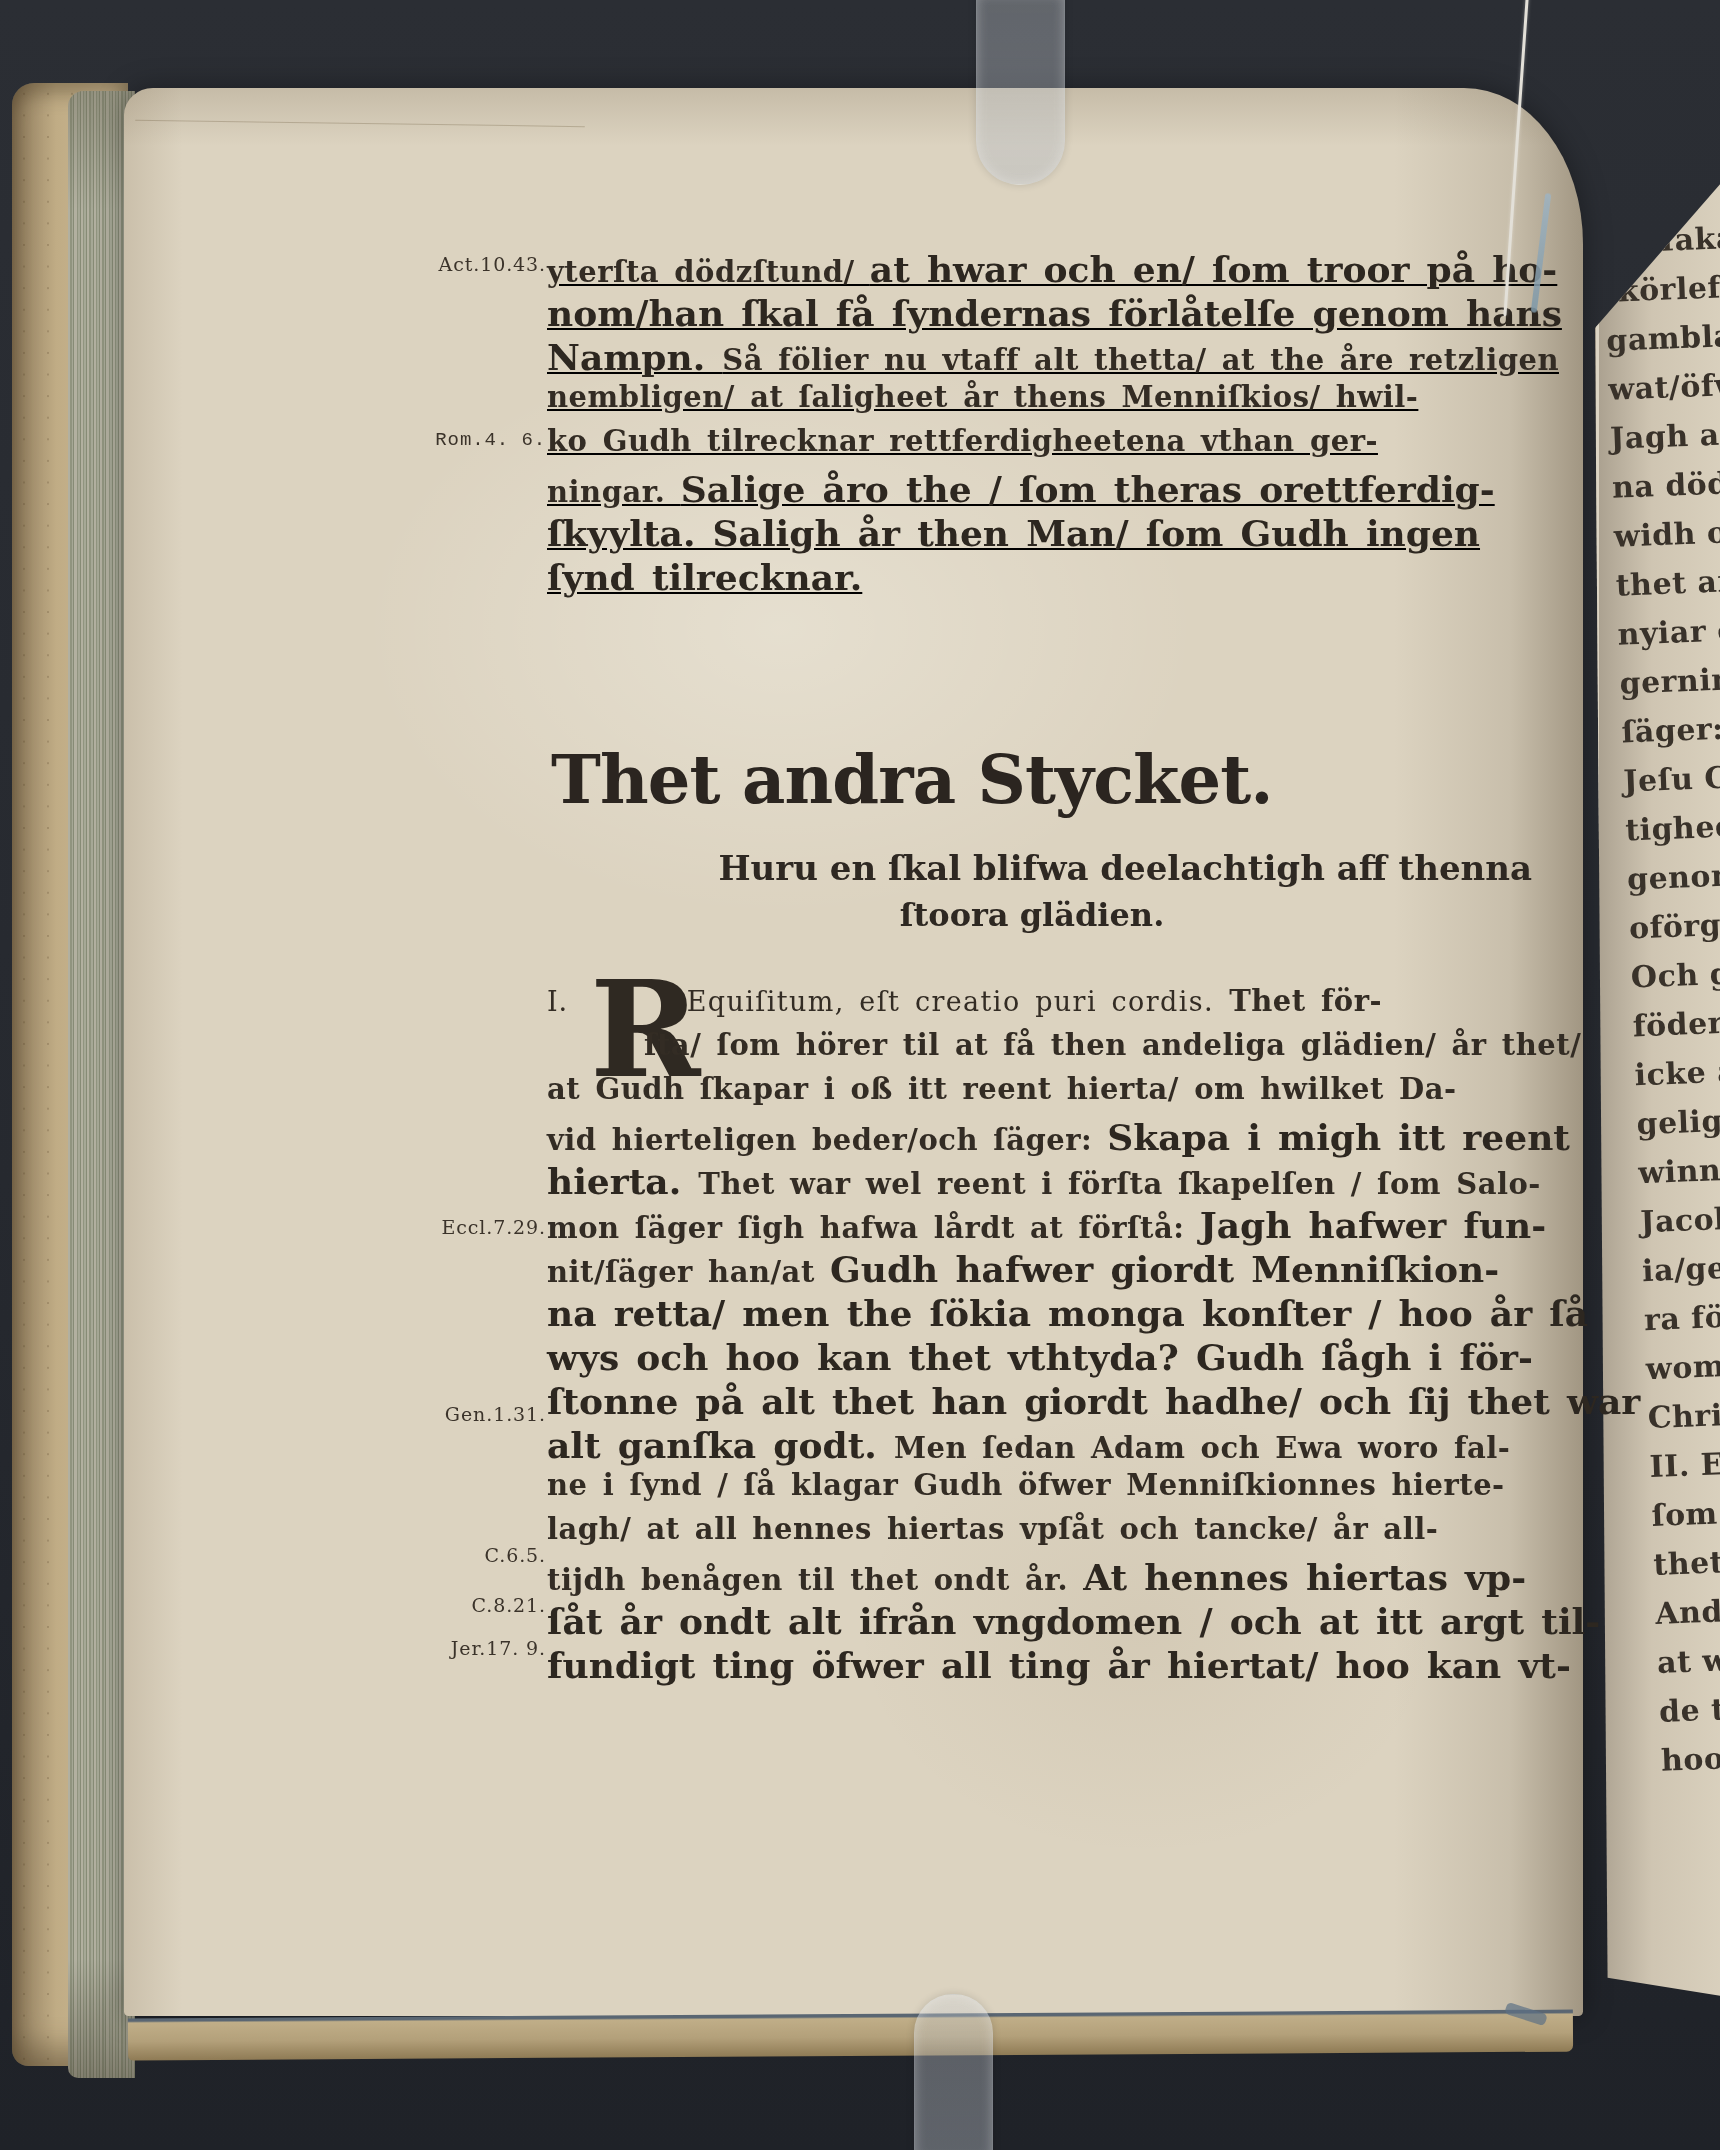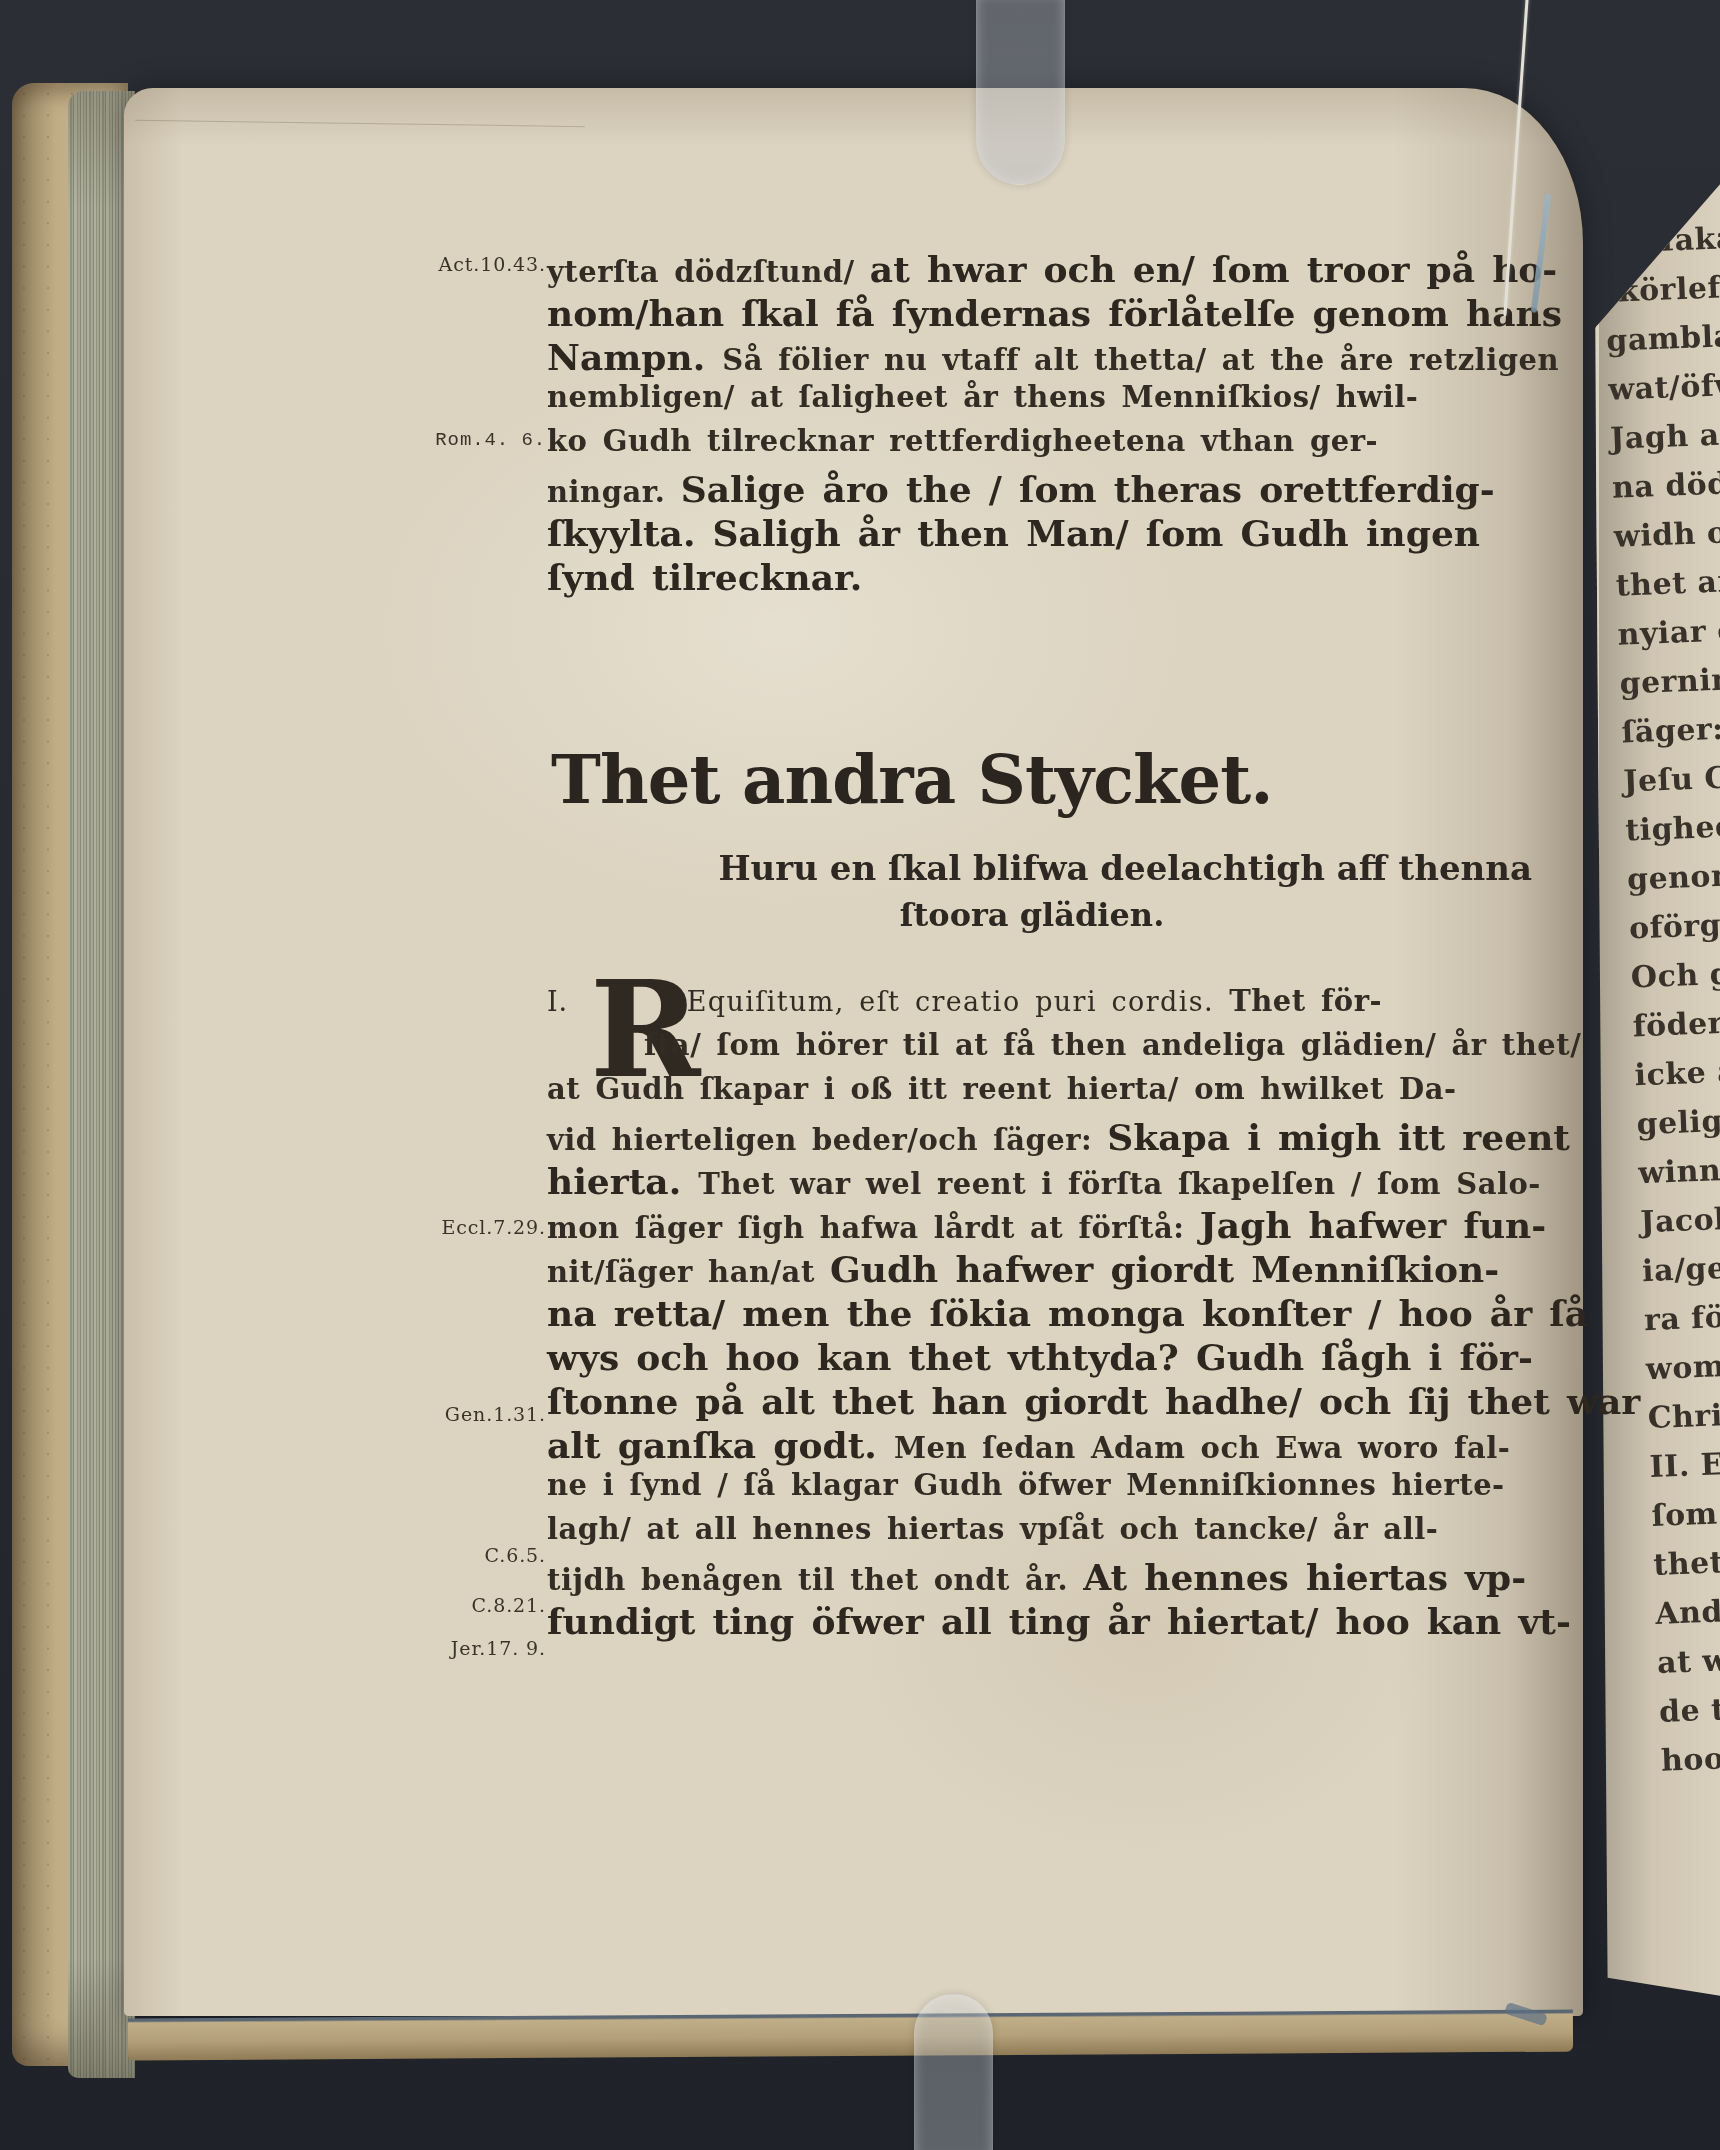--- a/index.html
+++ b/index.html
@@ -83,21 +83,21 @@
   }
   .mn-act  { top:253px; }
   .mn-rom  { top:429px;font-family:Liberation Mono, monospace; }
   .mn-eccl { top:1216px; }
   .mn-gen  { top:1403px; }
   .mn-c65  { top:1544px; }
   .mn-c821 { top:1594px; }
   .mn-jer  { top:1637px; }
 
   .textcol { left:547px; width:975px; }
-  .intro   { top:248px; }
+  .intro   { top:248px;text-decoration:underline; }
   .bodytext{ top:984px; }
   .tl {
     height:44px; line-height:44px; white-space:nowrap;
     font:700 29px "DejaVu Serif", serif; color:#332c24;
     letter-spacing:0.5px; word-spacing:4.6px;
   }
   .tl .em  { font-size:36px; letter-spacing:0; color:#2d2720; }
   .tl .lat { font-weight:400; font-size:27px; letter-spacing:1.4px; }
   .tl .num { font-weight:400; font-size:27px; letter-spacing:0.9px; margin-right:15.6px; }
   .bodytext .tl:nth-child(1) .lat { margin-left:103px; }
@@ -227,20 +227,21 @@
       <div class="tl"><span class="em">hierta. </span><span>Thet war wel reent i förſta ſkapelſen / ſom Salo-</span></div>
       <div class="tl"><span>mon ſäger ſigh hafwa lårdt at förſtå: </span><span class="em">Jagh hafwer fun-</span></div>
       <div class="tl"><span>nit/ſäger han/at </span><span class="em">Gudh hafwer giordt Menniſkion-</span></div>
       <div class="tl"><span class="em">na retta/ men the ſökia monga konſter / hoo år ſå</span></div>
       <div class="tl"><span class="em">wys och hoo kan thet vthtyda? Gudh ſågh i för-</span></div>
       <div class="tl"><span class="em">ſtonne på alt thet han giordt hadhe/ och ſij thet war</span></div>
       <div class="tl"><span class="em">alt ganſka godt. </span><span>Men ſedan Adam och Ewa woro fal-</span></div>
       <div class="tl"><span>ne i ſynd / ſå klagar Gudh öfwer Menniſkionnes hierte-</span></div>
       <div class="tl"><span>lagh/ at all hennes hiertas vpſåt och tancke/ år all-</span></div>
       <div class="tl"><span>tijdh benågen til thet ondt år. </span><span class="em">At hennes hiertas vp-</span></div>
+      <div class="tl"><span class="em">ſåt år ondt alt ifrån vngdomen / och at itt argt til-</span></div>
       <div class="tl"><span class="em">fundigt ting öfwer all ting år hiertat/ hoo kan vt-</span></div>
     </div>
 
   <div class="abs thread"></div>
   <div class="abs thread-fiber"></div>
   <div class="abs strap strap-top"></div>
   <div class="abs strap strap-bottom"></div>
 
 </div>
 

